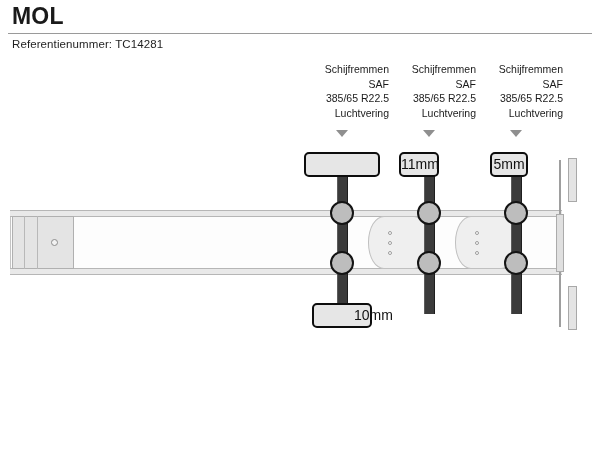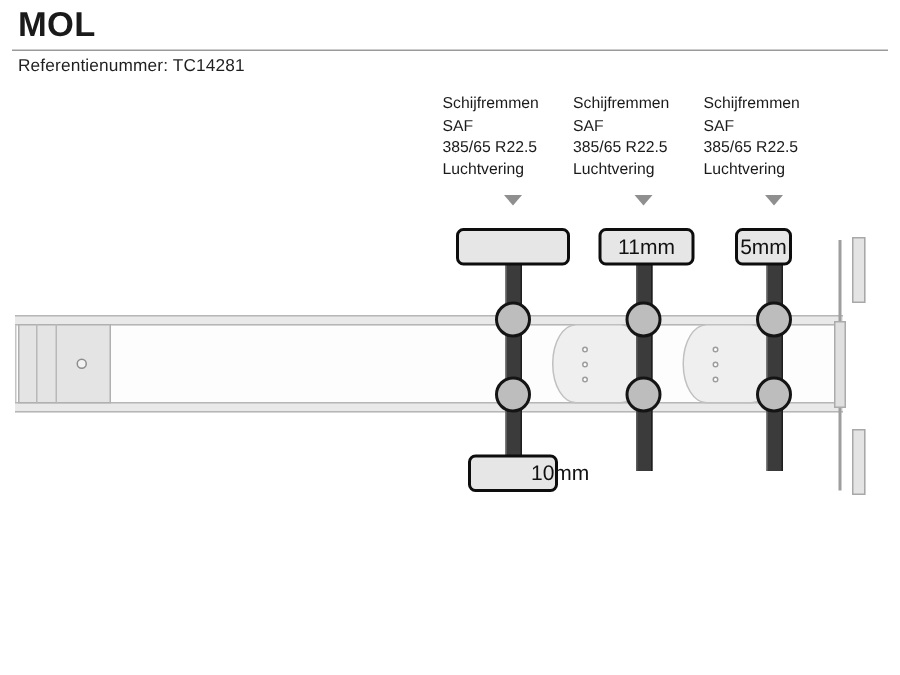--- a/index.html
+++ b/index.html
@@ -59,21 +59,21 @@
     left: 0;
     top: 0;
     width: 600px;
     height: 450px;
   }
 
   
   .axle-spec {
     position: absolute;
     width: 94px;
-    text-align: left;
+    text-align: right;
     font-size: 10.5px;
     line-height: 14.5px;
     color: #1a1a1a;
     white-space: nowrap;
   }
   .axle-spec .spec-line { display: block; }
 
   .spec-caret {
     position: absolute;
     width: 0; height: 0;
@@ -288,21 +288,21 @@
   <div class="axle-spec" style="left:382px; top:62px">
     <span class="spec-line">Schijfremmen</span>
     <span class="spec-line">SAF</span>
     <span class="spec-line">385/65 R22.5</span>
     <span class="spec-line">Luchtvering</span>
   </div>
   <div class="spec-caret" style="left:423px; top:130px"></div>
   <div class="axle-bar" style="left:424px"></div>
   <div class="hub hub-top" style="left:417px"></div>
   <div class="hub hub-bottom" style="left:417px"></div>
-  <div class="tread-box tread-top" style="left:399px; width:64px">11mm</div>
+  <div class="tread-box tread-top" style="left:399px; width:40px">11mm</div>
 
   <div class="axle-spec" style="left:469px; top:62px">
     <span class="spec-line">Schijfremmen</span>
     <span class="spec-line">SAF</span>
     <span class="spec-line">385/65 R22.5</span>
     <span class="spec-line">Luchtvering</span>
   </div>
   <div class="spec-caret" style="left:510px; top:130px"></div>
   <div class="axle-bar" style="left:511px"></div>
   <div class="hub hub-top" style="left:504px"></div>

